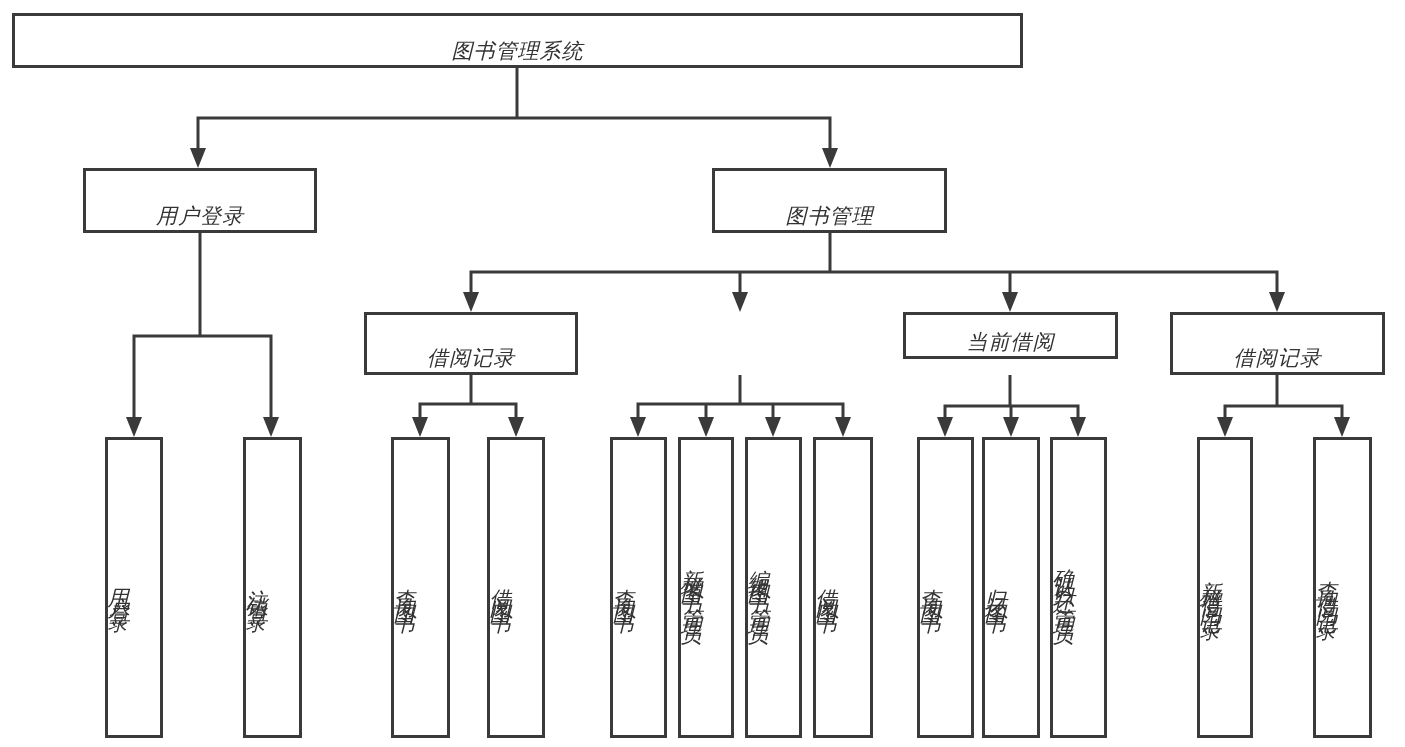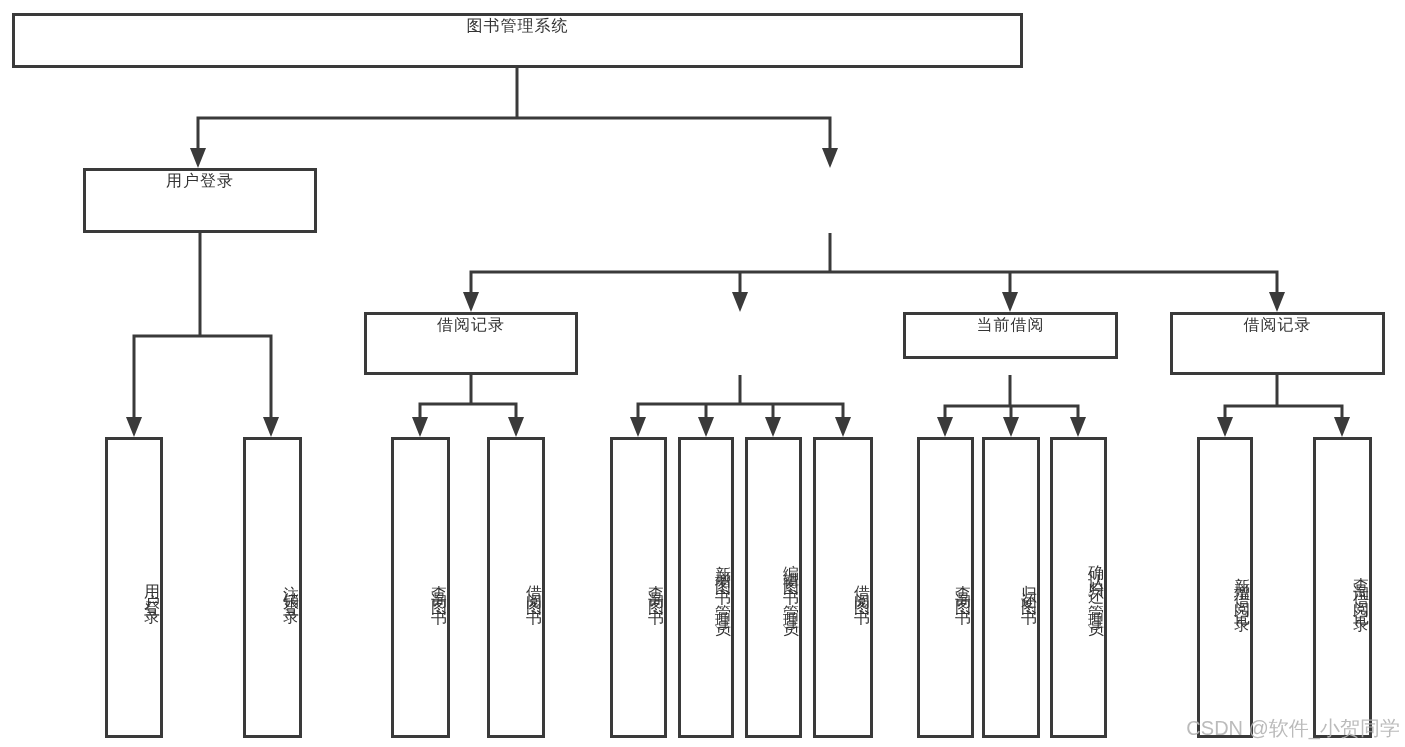--- a/index.html
+++ b/index.html
@@ -5,22 +5,22 @@
   html,body{margin:0;padding:0;background:#fff;}
   .stage{
     position:relative;width:1405px;height:747px;background:#ffffff;
     font-family:"Liberation Sans",sans-serif;overflow:hidden;
   }
   .wires{position:absolute;left:0;top:0;width:1405px;height:747px;}
   .wires path, .wires polyline{stroke:#3a3a3a;stroke-width:3;fill:none;}
   .wires polygon{fill:#3a3a3a;stroke:none;}
   .node{
     position:absolute;box-sizing:border-box;border:3px solid #3a3a3a;background:#fff;
-    display:flex;align-items:flex-start;justify-content:center;
-    color:#333;font-size:16px;letter-spacing:1px;
+    display:flex;align-items:flex-end;justify-content:center;
+    color:#333;font-size:21px;letter-spacing:1px;font-style:italic;
   }
   .leaf{
     writing-mode:vertical-rl;text-orientation:mixed;
     letter-spacing:8px;line-height:1;
   }
   .leaf span{display:block;}
   .watermark{
     position:absolute;left:1160px;top:715px;width:240px;text-align:right;
     color:#b4b4b4;font-size:20px;letter-spacing:0;opacity:.9;white-space:nowrap;
   }
@@ -78,20 +78,23 @@
     <polygon points="1334,417 1350,417 1342,437"></polygon>
   </svg>
 
   <div class="node" style="left:12px;top:13px;width:1011px;height:55px">
     <span>图书管理系统</span>
   </div>
 
   <div class="node" style="left:83px;top:168px;width:234px;height:65px">
     <span>用户登录</span>
   </div>
+  <div class="node" style="left:712px;top:168px;width:235px;height:65px">
+    <span>图书管理</span>
+  </div>
 
   <div class="node" style="left:364px;top:312px;width:214px;height:63px">
     <span>借阅记录</span>
   </div>
   <div class="node" style="left:903px;top:312px;width:215px;height:47px">
     <span>当前借阅</span>
   </div>
   <div class="node" style="left:1170px;top:312px;width:215px;height:63px">
     <span>借阅记录</span>
   </div>
@@ -133,15 +136,14 @@
     <span>确认归还（管理员）</span>
   </div>
 
   <div class="node leaf" style="left:1197px;top:437px;width:56px;height:301px">
     <span>新增借阅记录</span>
   </div>
   <div class="node leaf" style="left:1313px;top:437px;width:59px;height:301px">
     <span>查询借阅记录</span>
   </div>
 
-  <div class="watermark">CSDN @软件_小贺同学</div>
 
 </div>
 
 </body></html>

